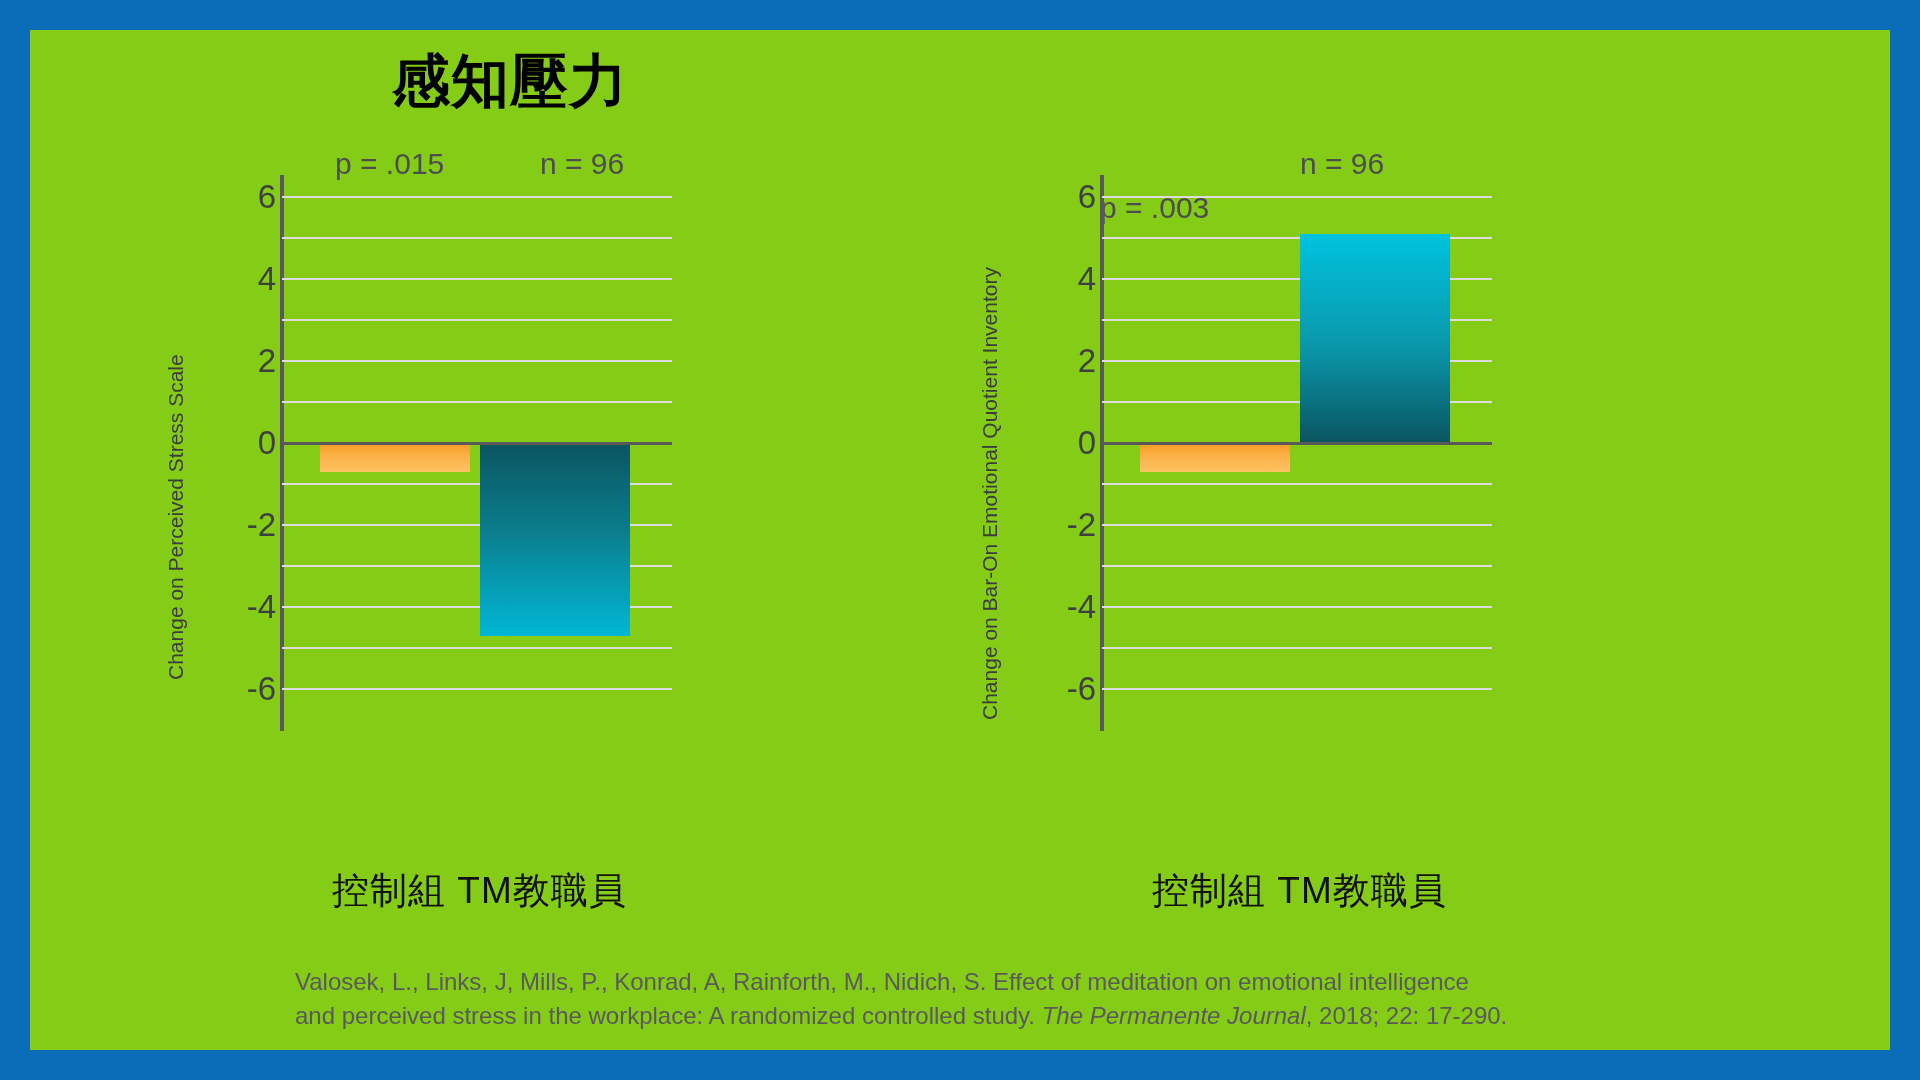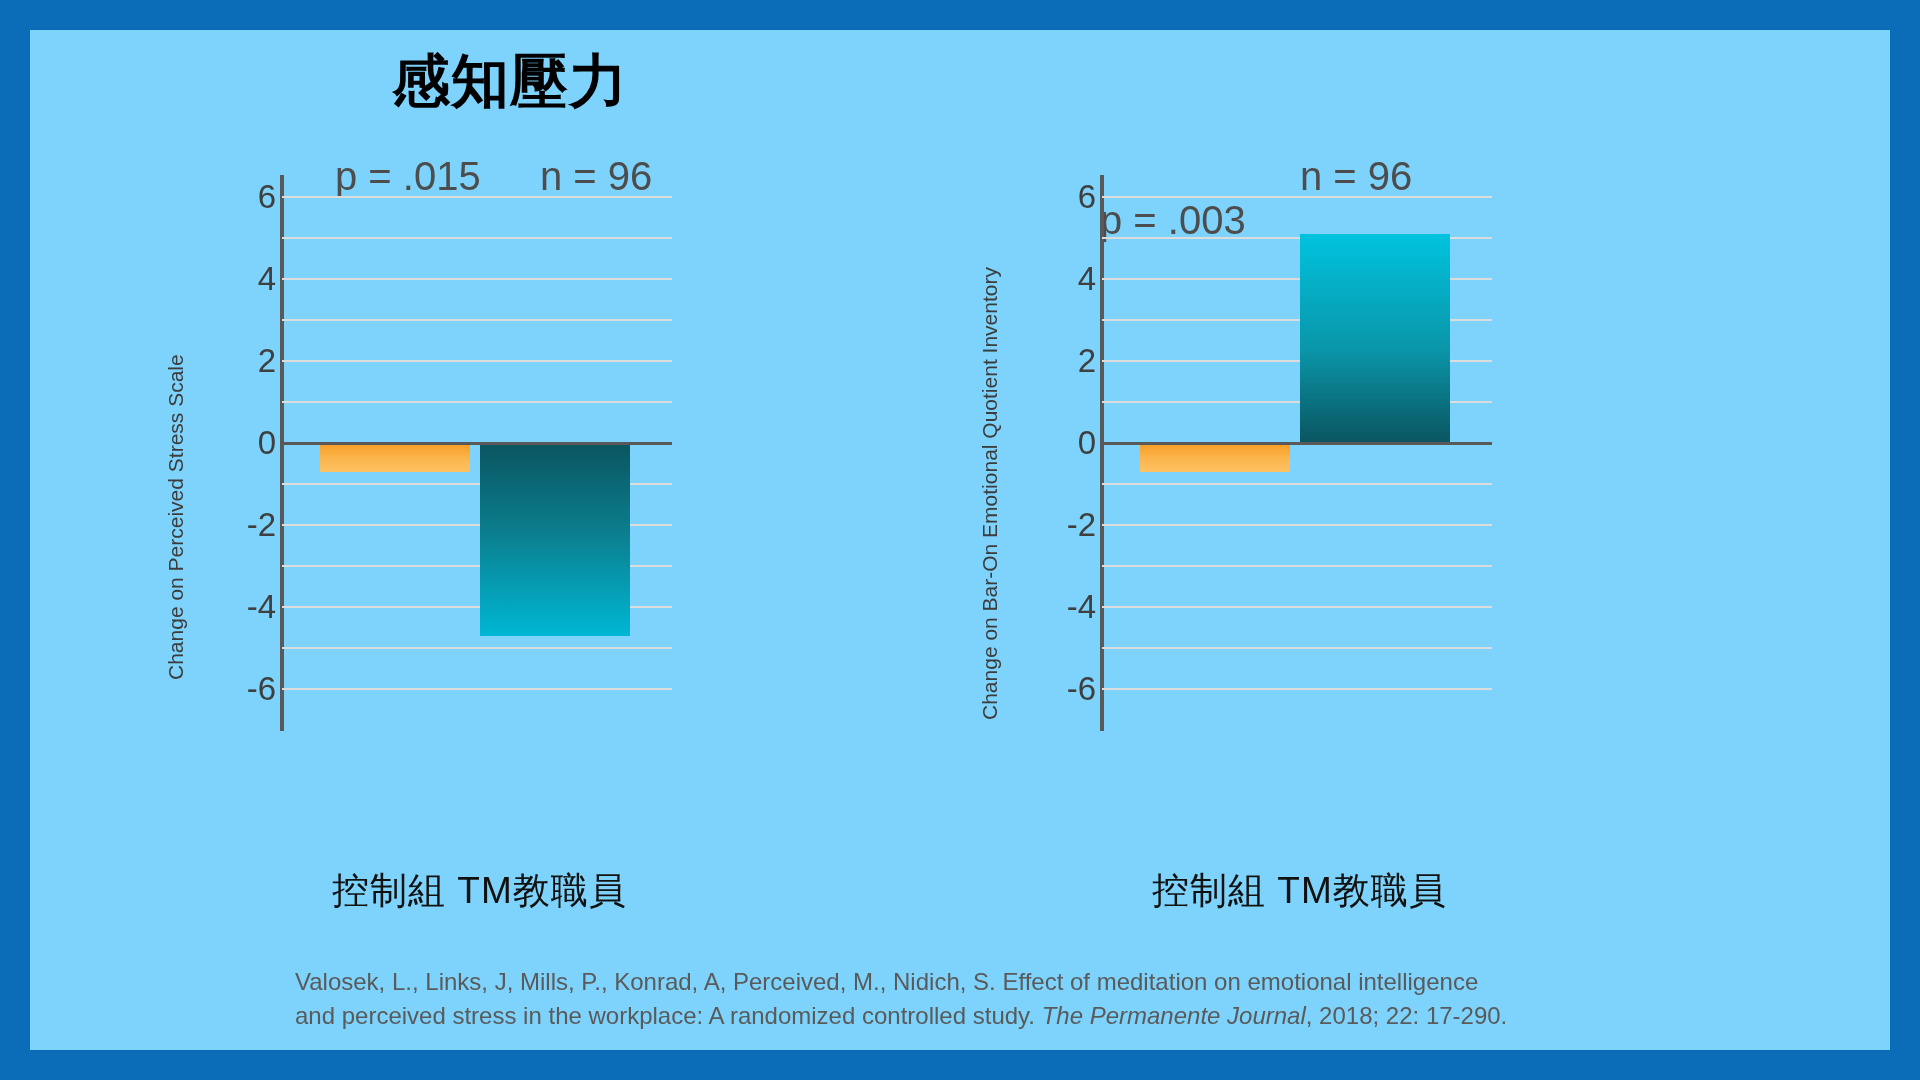--- a/index.html
+++ b/index.html
@@ -6,21 +6,21 @@
   html, body {
     width: 1920px; height: 1080px;
     background: #0b6cb7;
     font-family: "Liberation Sans", sans-serif;
     overflow: hidden;
   }
   #frame {
     position: absolute;
     left: 30px; top: 30px;
     width: 1860px; height: 1020px;
-    background: #7dd3fc;
+    background: #84cc16;
   }
 
   
   .charts-row {
     position: absolute;
     left: 0; top: 0;
     width: 1860px; height: 900px;
   }
   .panel {
     position: absolute;
@@ -37,22 +37,22 @@
     font-size: 58px;
     font-weight: bold;
     color: #000;
     letter-spacing: 1px;
     line-height: 1;
   }
 
   
   .annot {
     position: absolute;
-    top: 124px;
-    font-size: 40px;
+    top: 117px;
+    font-size: 30px;
     color: #4d4d4d;
     white-space: nowrap;
   }
   .annot-p { left: 275px; }
   .annot-n { left: 480px; }
   #panel-right .annot-p { left: 140px; margin-top: 44px; }
   #panel-right .annot-n { left: 340px; }
 
   
   .axis-title {
@@ -212,17 +212,17 @@
           <div class="bar bar-orange" style="left: 38px; width: 150px; top: 246px; height: 28.7px;"></div>
           <div class="bar bar-teal-up" style="left: 198px; width: 150px; top: 36.9px; height: 209.1px;"></div>
           <div class="zeroline" style="top: 245px;"></div>
         </div>
 
       <div class="cat-labels">控制組  TM教職員</div>
     </div>
   </div>
 
   <div id="citation">
-    <div>Valosek, L., Links, J,  Mills, P., Konrad, A, Perceived, M., Nidich, S. Effect of meditation on emotional intelligence</div>
+    <div>Valosek, L., Links, J,  Mills, P., Konrad, A, Rainforth, M., Nidich, S. Effect of meditation on emotional intelligence</div>
     <div><span>and perceived stress in the workplace: A randomized controlled study. </span><span class="ital">The Permanente Journal</span><span>, 2018; 22: 17-290.</span></div>
   </div>
 
 </div>
 
 </body></html>

